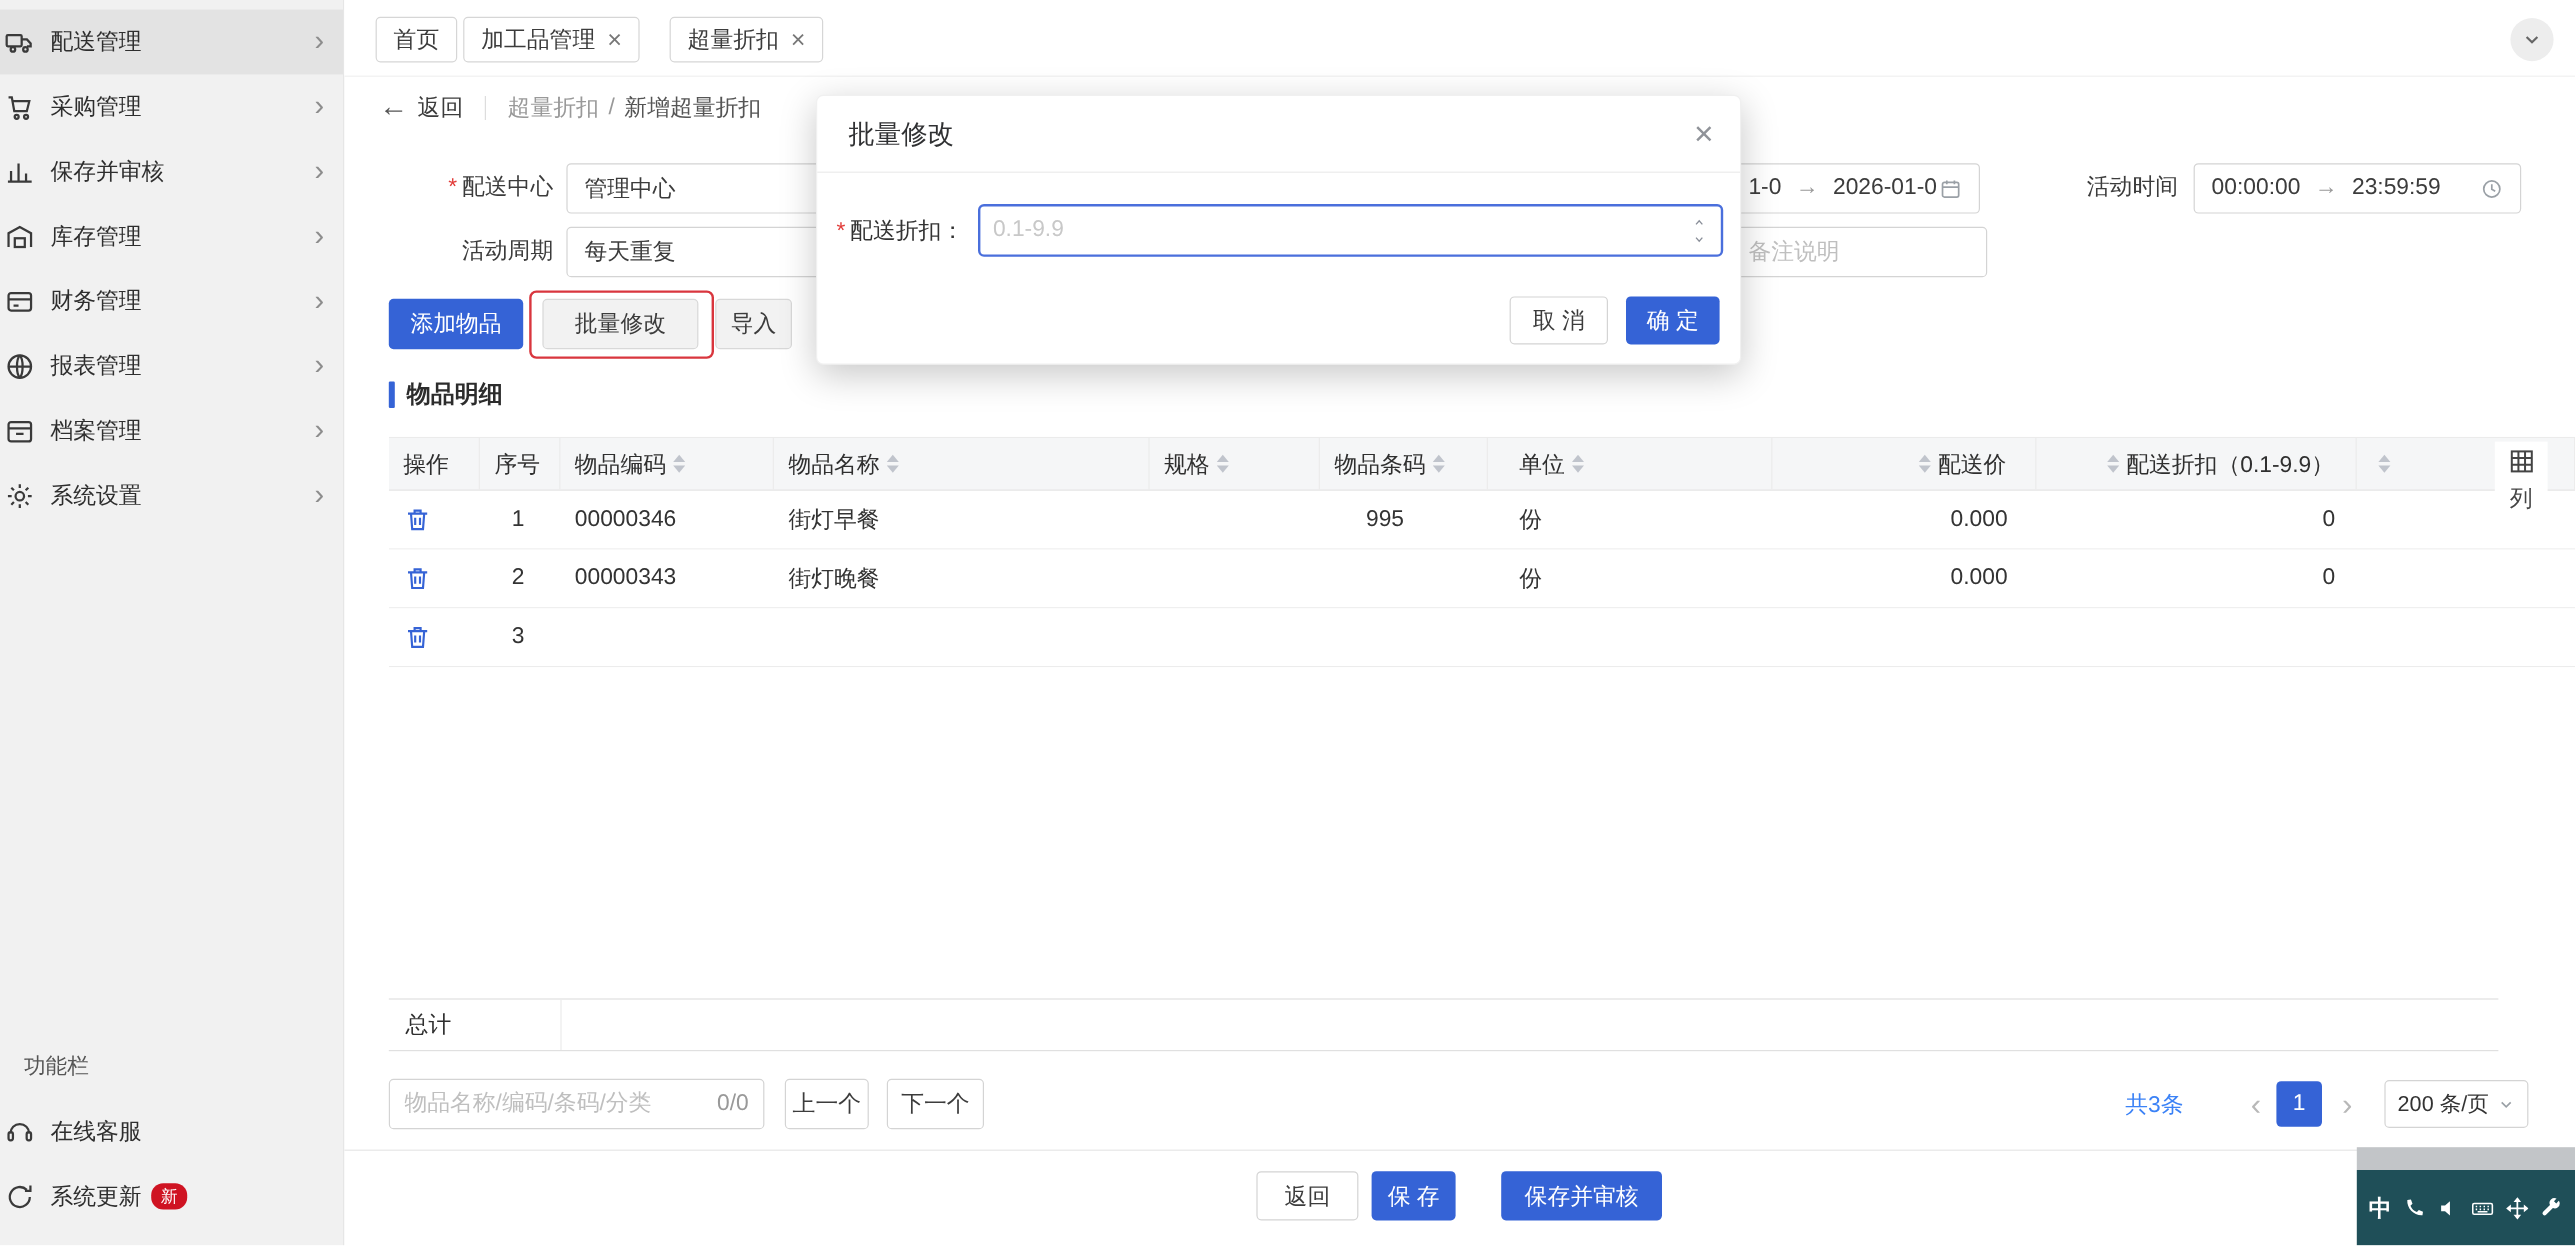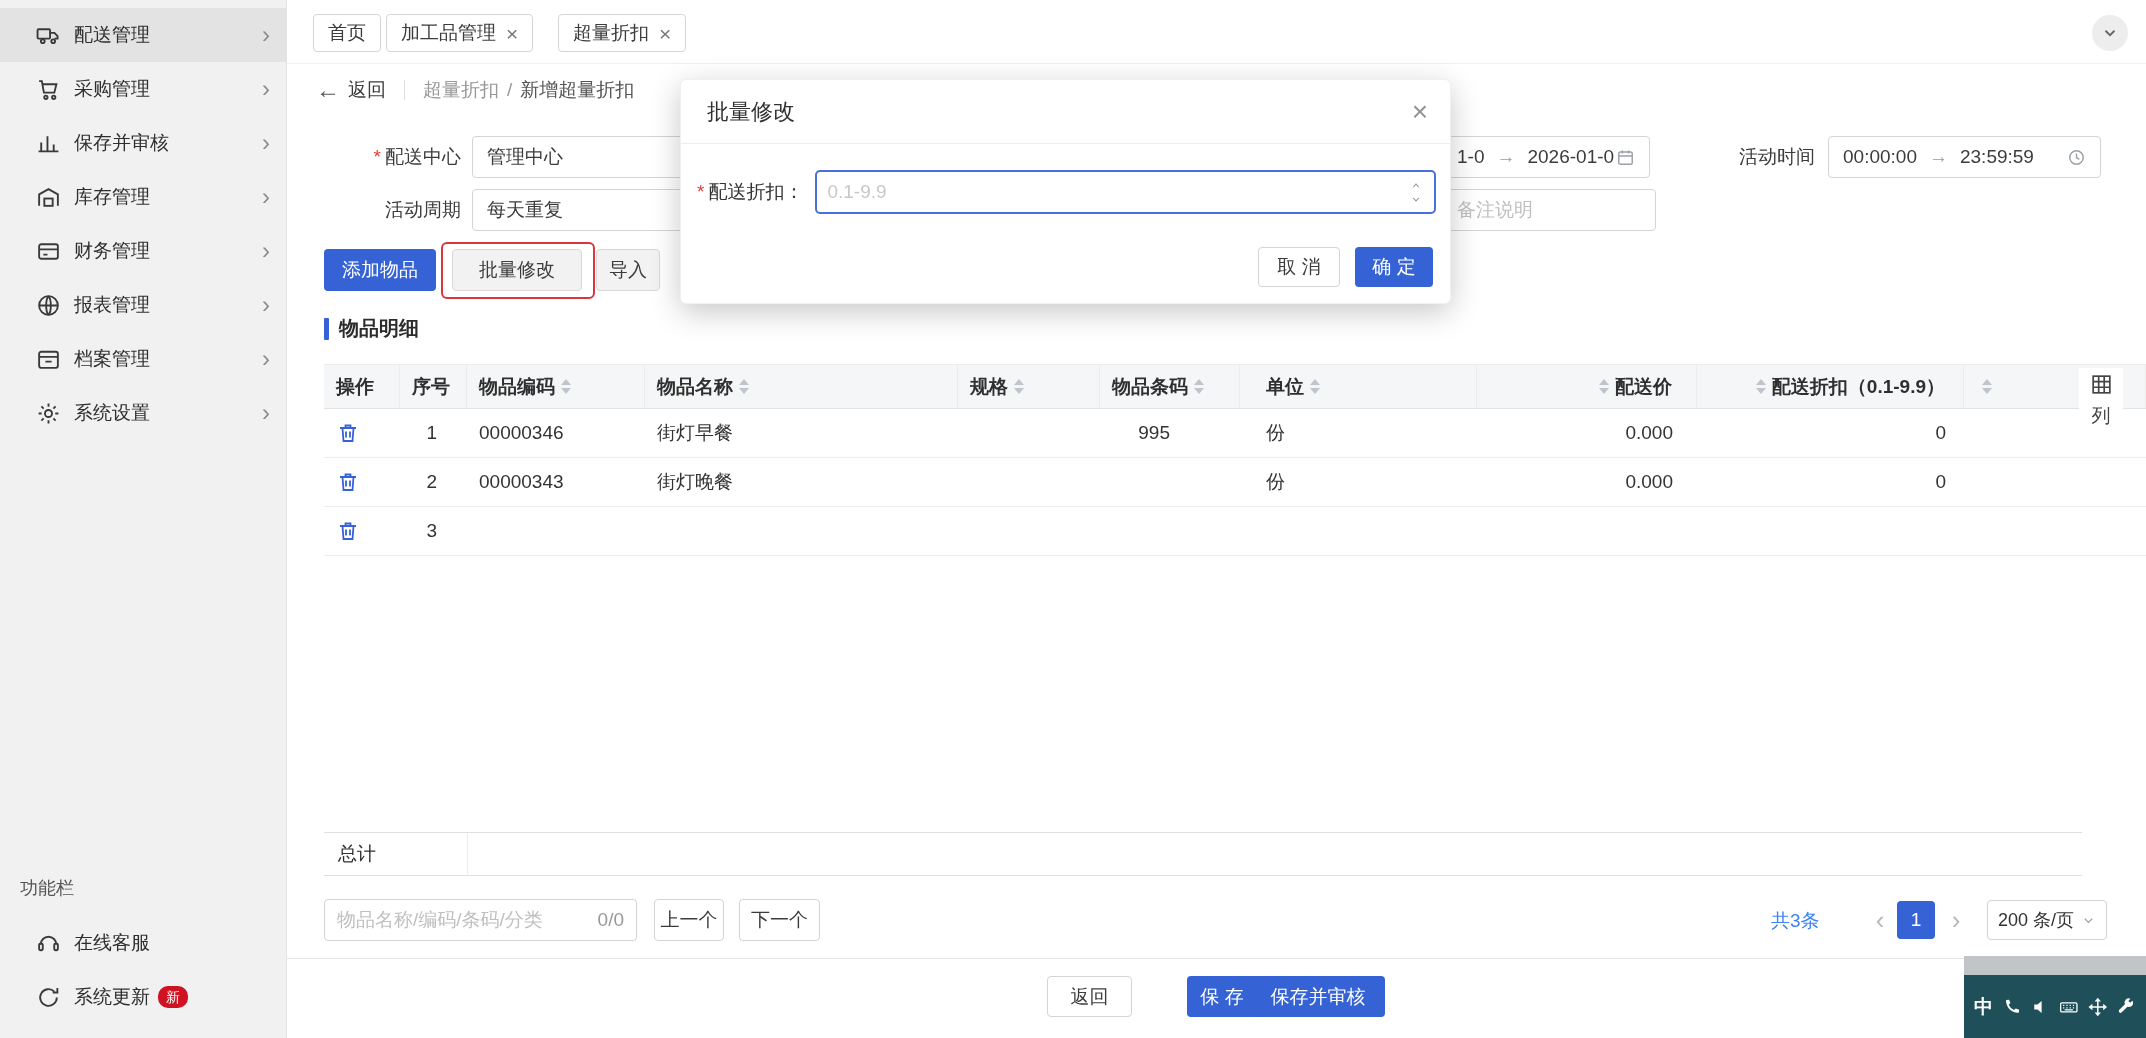--- a/index.html
+++ b/index.html
@@ -4,21 +4,21 @@
 <style>
   *{box-sizing:border-box;margin:0;padding:0}
   html,body{background:#fff}
   #app{position:relative;width:2146px;height:1038px;overflow:hidden;background:#fff;
        font-family:"Liberation Sans","DejaVu Sans",sans-serif;color:#333;font-size:19px}
   svg{display:block}
 
   
   .sidebar{position:absolute;left:0;top:0;width:287px;height:100%;background:#f1f1f1;border-right:1px solid #e3e3e3}
   .nav{padding-top:8px}
-  .nav-item{display:flex;align-items:center;height:54px;padding:0 16px 0 36px;color:#2e2e2e;cursor:pointer}
+  .nav-item{display:flex;align-items:center;height:54px;padding:0 16px 0 4px;color:#2e2e2e;cursor:pointer}
   .nav-item.active{background:#e3e3e3}
   .nav-item .ic{width:25px;height:25px;margin-right:13px;color:#3a3a3a;flex:none}
   .nav-item .ic svg{width:100%;height:100%}
   .nav-item .chev{margin-left:auto;color:#8d8d8d;font-size:24px;line-height:1}
   .sb-bottom{position:absolute;left:0;bottom:14px;width:100%}
   .func-label{padding:0 0 16px 20px;font-size:18px;color:#555}
   .badge{background:#cf1322;color:#fff;font-size:14px;line-height:1;padding:4px 8px;border-radius:10px;margin-left:8px}
 
   
   .main{position:absolute;left:287px;top:0;right:0;bottom:0;background:#fff}
@@ -53,21 +53,21 @@
   .btn-plain{background:#fff;border:1px solid #d4d4d4;color:#3c3c3c}
   .hl-rect{position:absolute;left:154px;top:242px;width:154px;height:57px;border:2px solid #d9363e;border-radius:6px;pointer-events:none}
 
   .section-title{position:absolute;left:37px;top:315px;display:flex;align-items:center;font-weight:700;font-size:20px;color:#2c2c2c}
   .section-title .bar{width:5px;height:22px;background:#3563d6;margin-right:10px;border-radius:1px}
 
   
   .tbl{position:absolute;left:37px;top:364px;width:1822px;overflow:hidden}
   .thead,.tr{display:grid;grid-template-columns:76px 67px 178px 313px 142px 140px 237px 220px 267px minmax(120px,1fr)}
   .thead{height:45px;background:#f5f6f7;border-top:1px solid #ebebeb;border-bottom:1px solid #e2e2e2}
-  .th{display:flex;align-items:center;padding:0 12px;color:#2f2f2f;font-weight:700;border-right:1px solid #ececec;cursor:pointer;overflow:hidden;white-space:nowrap}
+  .th{display:flex;align-items:center;padding:0 12px;color:#2f2f2f;font-weight:400;border-right:1px solid #ececec;cursor:pointer;overflow:hidden;white-space:nowrap}
   .th.ta-r{justify-content:flex-end}
   .sort{display:inline-flex;flex-direction:column;margin:0 6px}
   .sort i{width:0;height:0;border-left:5px solid transparent;border-right:5px solid transparent}
   .sort .up{border-bottom:6px solid #c0c4cc;margin-bottom:3px}
   .sort .dn{border-top:6px solid #c0c4cc}
   .tr{height:49px;border-bottom:1px solid #ececec;background:#fff}
   .td{display:flex;align-items:center;padding:0 12px;overflow:hidden;white-space:nowrap;color:#333}
   .td.ta-r{justify-content:flex-end}
   .c-seq{padding-right:30px}
   .c-bar{padding-right:70px}
@@ -98,21 +98,21 @@
   .pg-prev{left:1580px}.pg-next{left:1656px}
   .pg-page{position:absolute;left:1610px;top:901px;width:38px;height:38px;background:#3563d6;color:#fff;border-radius:4px;
            display:flex;align-items:center;justify-content:center;cursor:pointer}
   .pg-size{position:absolute;left:1700px;top:900px;width:120px;height:40px;border:1px solid #d4d4d4;border-radius:4px;
            display:flex;align-items:center;padding:0 10px;font-size:18px;color:#333;cursor:pointer;background:#fff}
   .pg-size .cd{margin-left:auto;color:#9aa0a6}
 
   
   .footer-sep{position:absolute;left:0;right:0;top:958px;border-top:1px solid #e6e6e6}
   .f-back{left:760px;top:976px;width:85px;height:41px}
-  .f-save{left:900px;top:976px;width:70px;height:41px}
+  .f-save{left:856px;top:976px;width:70px;height:41px}
   .f-audit{left:964px;top:976px;width:134px;height:41px}
 
   
   .modal{position:absolute;left:680px;top:79px;width:771px;height:225px;background:#fff;border-radius:6px;z-index:50;
          box-shadow:0 8px 30px rgba(0,0,0,.22);border:1px solid #f0f0f0}
   .modal-header{height:64px;display:flex;align-items:center;padding:0 22px 0 26px;border-bottom:1px solid #ececec}
   .modal-title{font-size:22px;color:#303133}
   .modal-close{margin-left:auto;color:#909399;font-size:28px;line-height:1;cursor:pointer;background:none;border:none;padding:0}
   .modal-body{display:flex;align-items:center;padding:26px 14px 0 16px}
   .num-wrap{flex:1;margin-left:12px;height:44px;border:2px solid #4a6fdc;border-radius:5px;display:flex;align-items:center;background:#fff}

